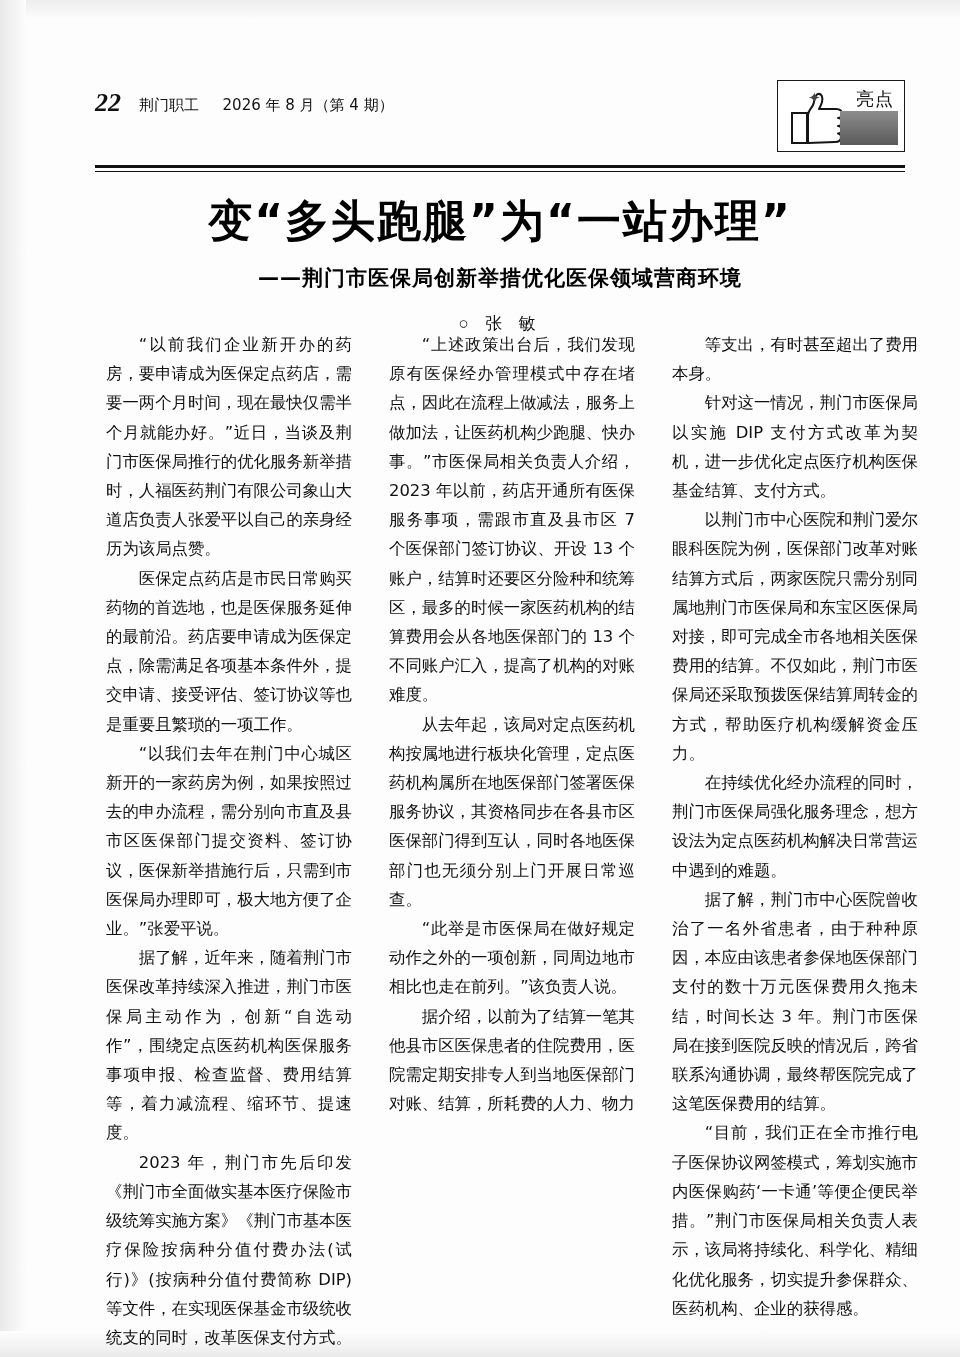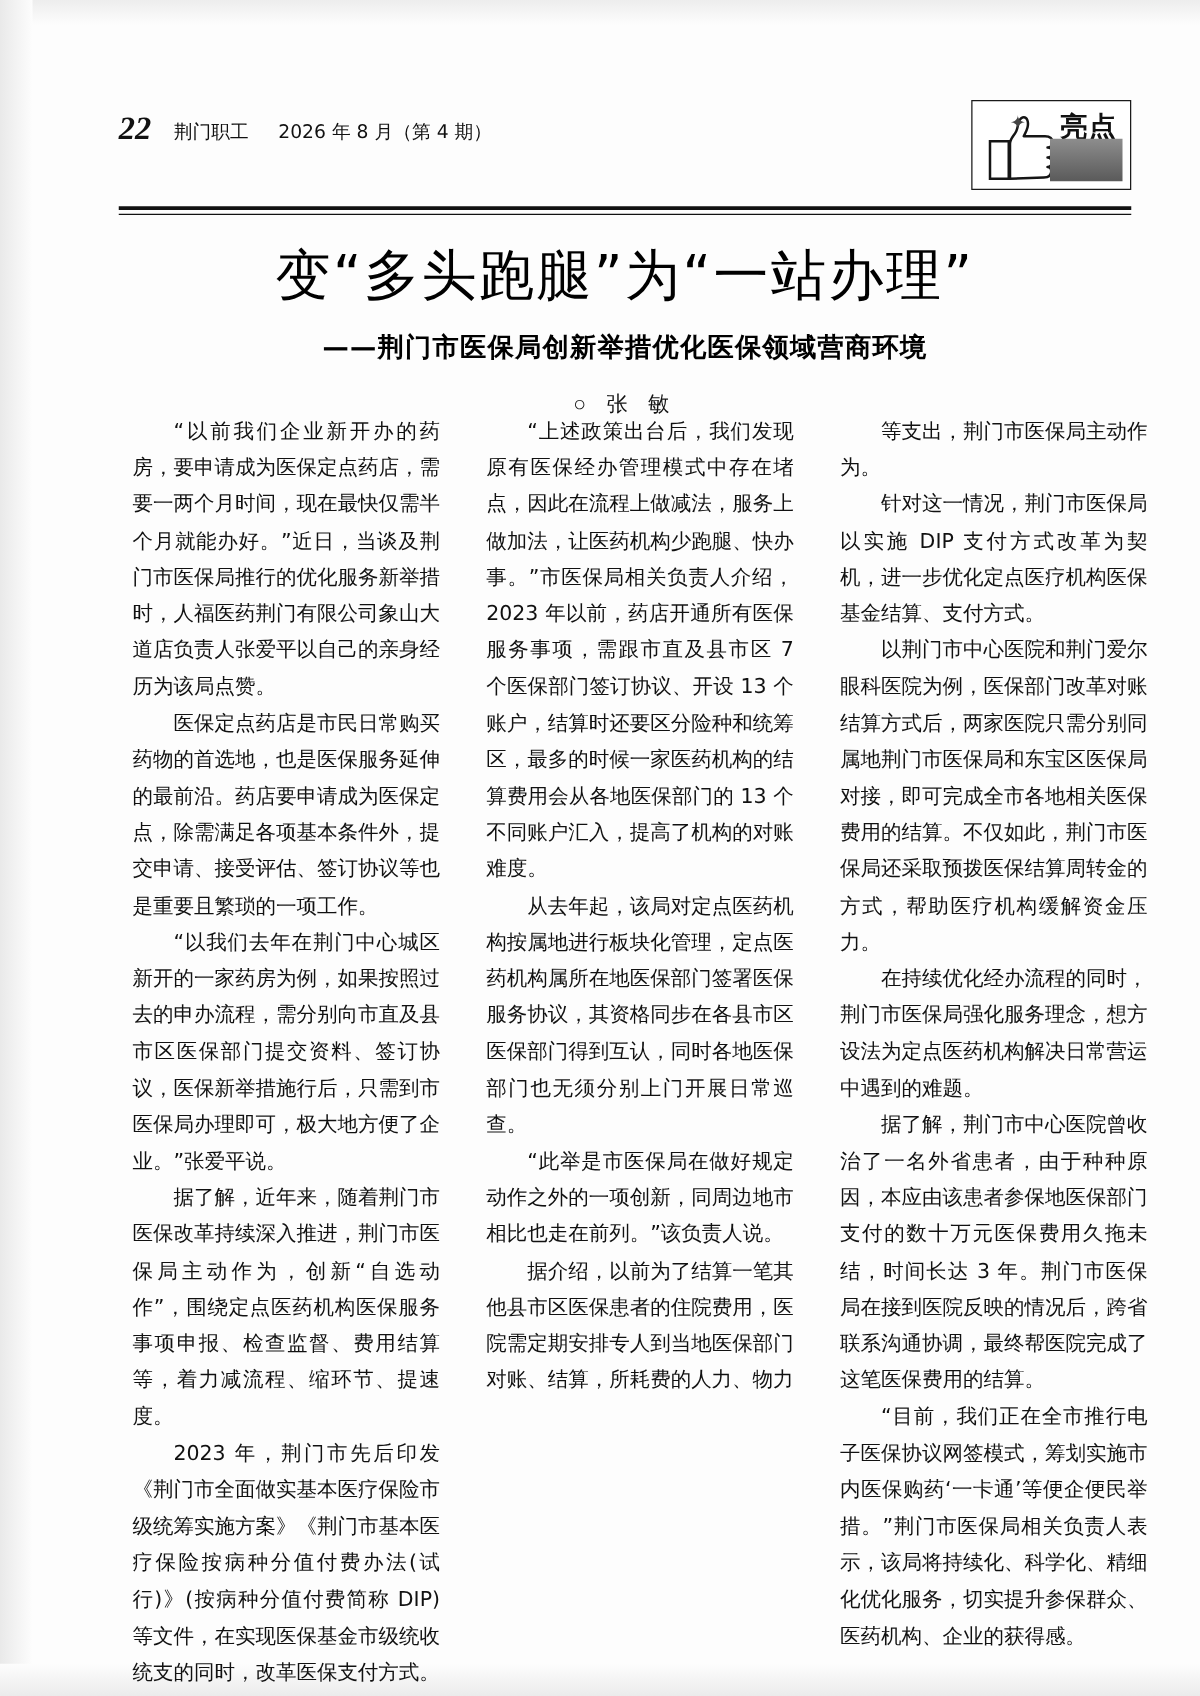--- a/index.html
+++ b/index.html
@@ -61,22 +61,22 @@
     width: 128px;
     height: 72px;
     border: 1px solid #1a1a1a;
     background: #ffffff;
     box-sizing: border-box;
   }
   .badge-label {
     position: absolute;
     right: 10px;
     top: 6px;
-    font-size: 22px;
-    font-weight: bold;
+    font-size: 18px;
+    font-weight: normal;
     font-family: "DejaVu Sans", sans-serif;
     color: #111;
     letter-spacing: 1px;
   }
   .badge-thumb {
     position: absolute;
     left: 8px;
     top: 6px;
     width: 62px;
     height: 60px;
@@ -116,21 +116,21 @@
   
   .title-block {
     position: absolute;
     left: 95px;
     top: 185px;
     width: 810px;
     text-align: center;
   }
   .headline {
     font-family: "DejaVu Sans", sans-serif;
-    font-weight: normal;
+    font-weight: bold;
     font-size: 44px;
     letter-spacing: 2px;
     color: #000;
     line-height: 1.25;
     margin: 0;
     padding-top: 8px;
   }
   .subhead {
     font-family: "DejaVu Sans", sans-serif;
     font-weight: bold;
@@ -238,21 +238,21 @@
       <p>据了解，近年来，随着荆门市医保改革持续深入推进，荆门市医保局主动作为，创新“自选动作”，围绕定点医药机构医保服务事项申报、检查监督、费用结算等，着力减流程、缩环节、提速度。</p>
       <p>2023 年，荆门市先后印发《荆门市全面做实基本医疗保险市级统筹实施方案》《荆门市基本医疗保险按病种分值付费办法(试行)》(按病种分值付费简称 DIP) 等文件，在实现医保基金市级统收统支的同时，改革医保支付方式。</p>
     </div>
     <div class="col">
       <p>“上述政策出台后，我们发现原有医保经办管理模式中存在堵点，因此在流程上做减法，服务上做加法，让医药机构少跑腿、快办事。”市医保局相关负责人介绍，2023 年以前，药店开通所有医保服务事项，需跟市直及县市区 7 个医保部门签订协议、开设 13 个账户，结算时还要区分险种和统筹区，最多的时候一家医药机构的结算费用会从各地医保部门的 13 个不同账户汇入，提高了机构的对账难度。</p>
       <p>从去年起，该局对定点医药机构按属地进行板块化管理，定点医药机构属所在地医保部门签署医保服务协议，其资格同步在各县市区医保部门得到互认，同时各地医保部门也无须分别上门开展日常巡查。</p>
       <p>“此举是市医保局在做好规定动作之外的一项创新，同周边地市相比也走在前列。”该负责人说。</p>
       <p>据介绍，以前为了结算一笔其他县市区医保患者的住院费用，医院需定期安排专人到当地医保部门对账、结算，所耗费的人力、物力</p>
     </div>
     <div class="col">
-      <p>等支出，荆门市医保局主动作为。</p>
+      <p>等支出，有时甚至超出了费用本身。</p>
       <p>针对这一情况，荆门市医保局以实施 DIP 支付方式改革为契机，进一步优化定点医疗机构医保基金结算、支付方式。</p>
       <p>以荆门市中心医院和荆门爱尔眼科医院为例，医保部门改革对账结算方式后，两家医院只需分别同属地荆门市医保局和东宝区医保局对接，即可完成全市各地相关医保费用的结算。不仅如此，荆门市医保局还采取预拨医保结算周转金的方式，帮助医疗机构缓解资金压力。</p>
       <p>在持续优化经办流程的同时，荆门市医保局强化服务理念，想方设法为定点医药机构解决日常营运中遇到的难题。</p>
       <p>据了解，荆门市中心医院曾收治了一名外省患者，由于种种原因，本应由该患者参保地医保部门支付的数十万元医保费用久拖未结，时间长达 3 年。荆门市医保局在接到医院反映的情况后，跨省联系沟通协调，最终帮医院完成了这笔医保费用的结算。</p>
       <p>“目前，我们正在全市推行电子医保协议网签模式，筹划实施市内医保购药‘一卡通’等便企便民举措。”荆门市医保局相关负责人表示，该局将持续化、科学化、精细化优化服务，切实提升参保群众、医药机构、企业的获得感。</p>
     </div>
   </div>
 
 </div>
 

